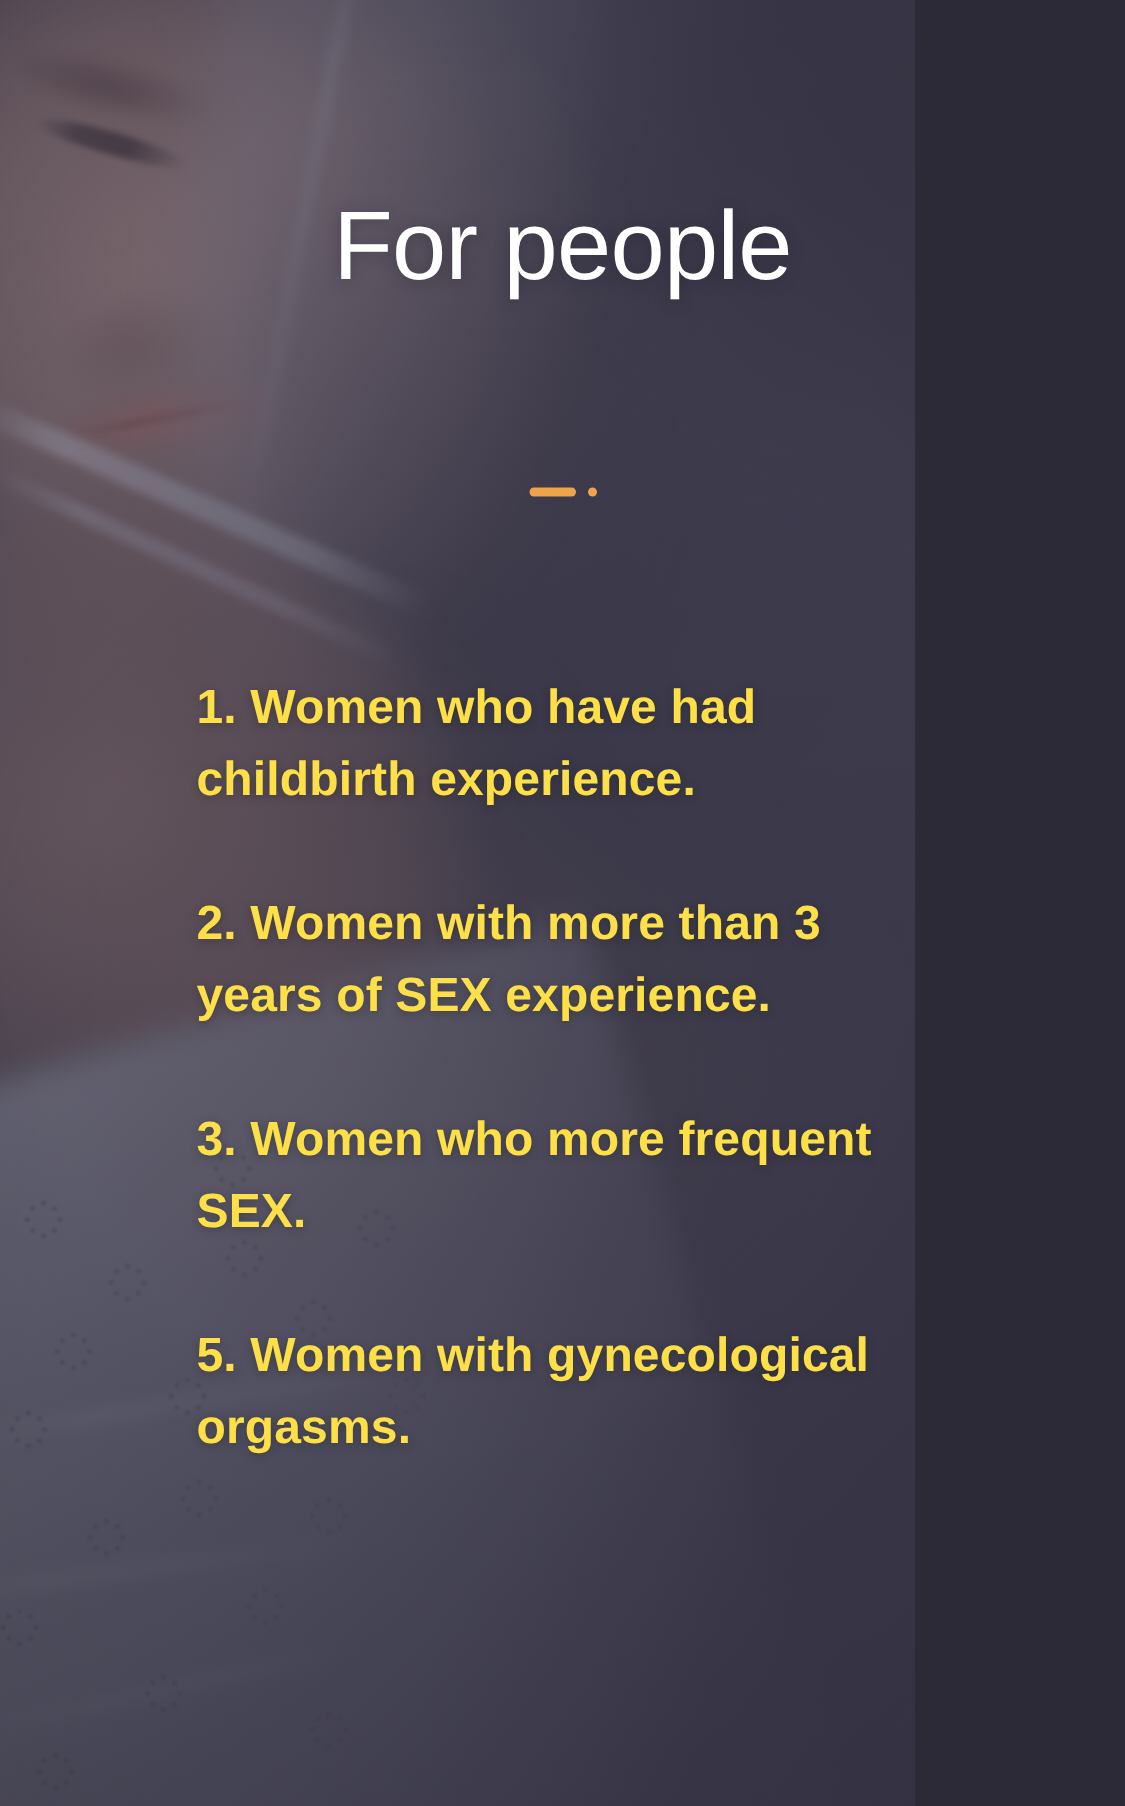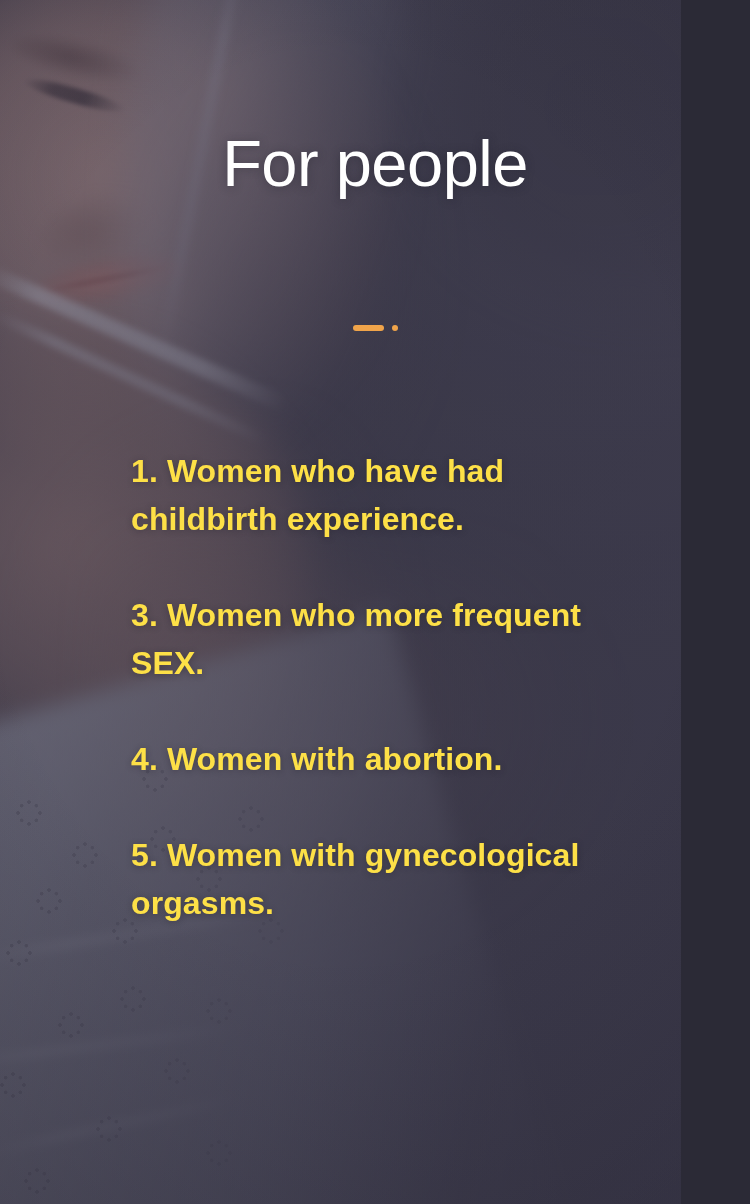--- a/index.html
+++ b/index.html
@@ -8,21 +8,21 @@
     padding: 0;
     background: #2b2a36;
   }
   body {
     font-family: "Liberation Sans", "DejaVu Sans", sans-serif;
   }
 
   
   .banner {
     position: relative;
-    width: 681px;
+    width: 610px;
     height: 1204px;
     overflow: hidden;
     background: #3e3c4e;
     -webkit-font-smoothing: antialiased;
   }
 
   
   .photo {
     position: absolute;
     inset: 0;
@@ -350,19 +350,19 @@
 
     <div class="title">For people</div>
 
     <div class="divider">
       <span class="divider-bar"></span>
       <span class="divider-dot"></span>
     </div>
 
     <div class="list" id="target-list">
         <div class="list-item"><span class="num">1.</span><span> Women who have had childbirth experience.</span></div>
+        <div class="list-item"><span class="num">2.</span><span> Women with more than 3 years of SEX experience.</span></div>
         <div class="list-item"><span class="num">3.</span><span> Women who more frequent SEX.</span></div>
-        <div class="list-item"><span class="num">4.</span><span> Women with abortion.</span></div>
         <div class="list-item"><span class="num">5.</span><span> Women with gynecological orgasms.</span></div>
       </div>
 
   </div>
 </div>
 
 </body></html>

